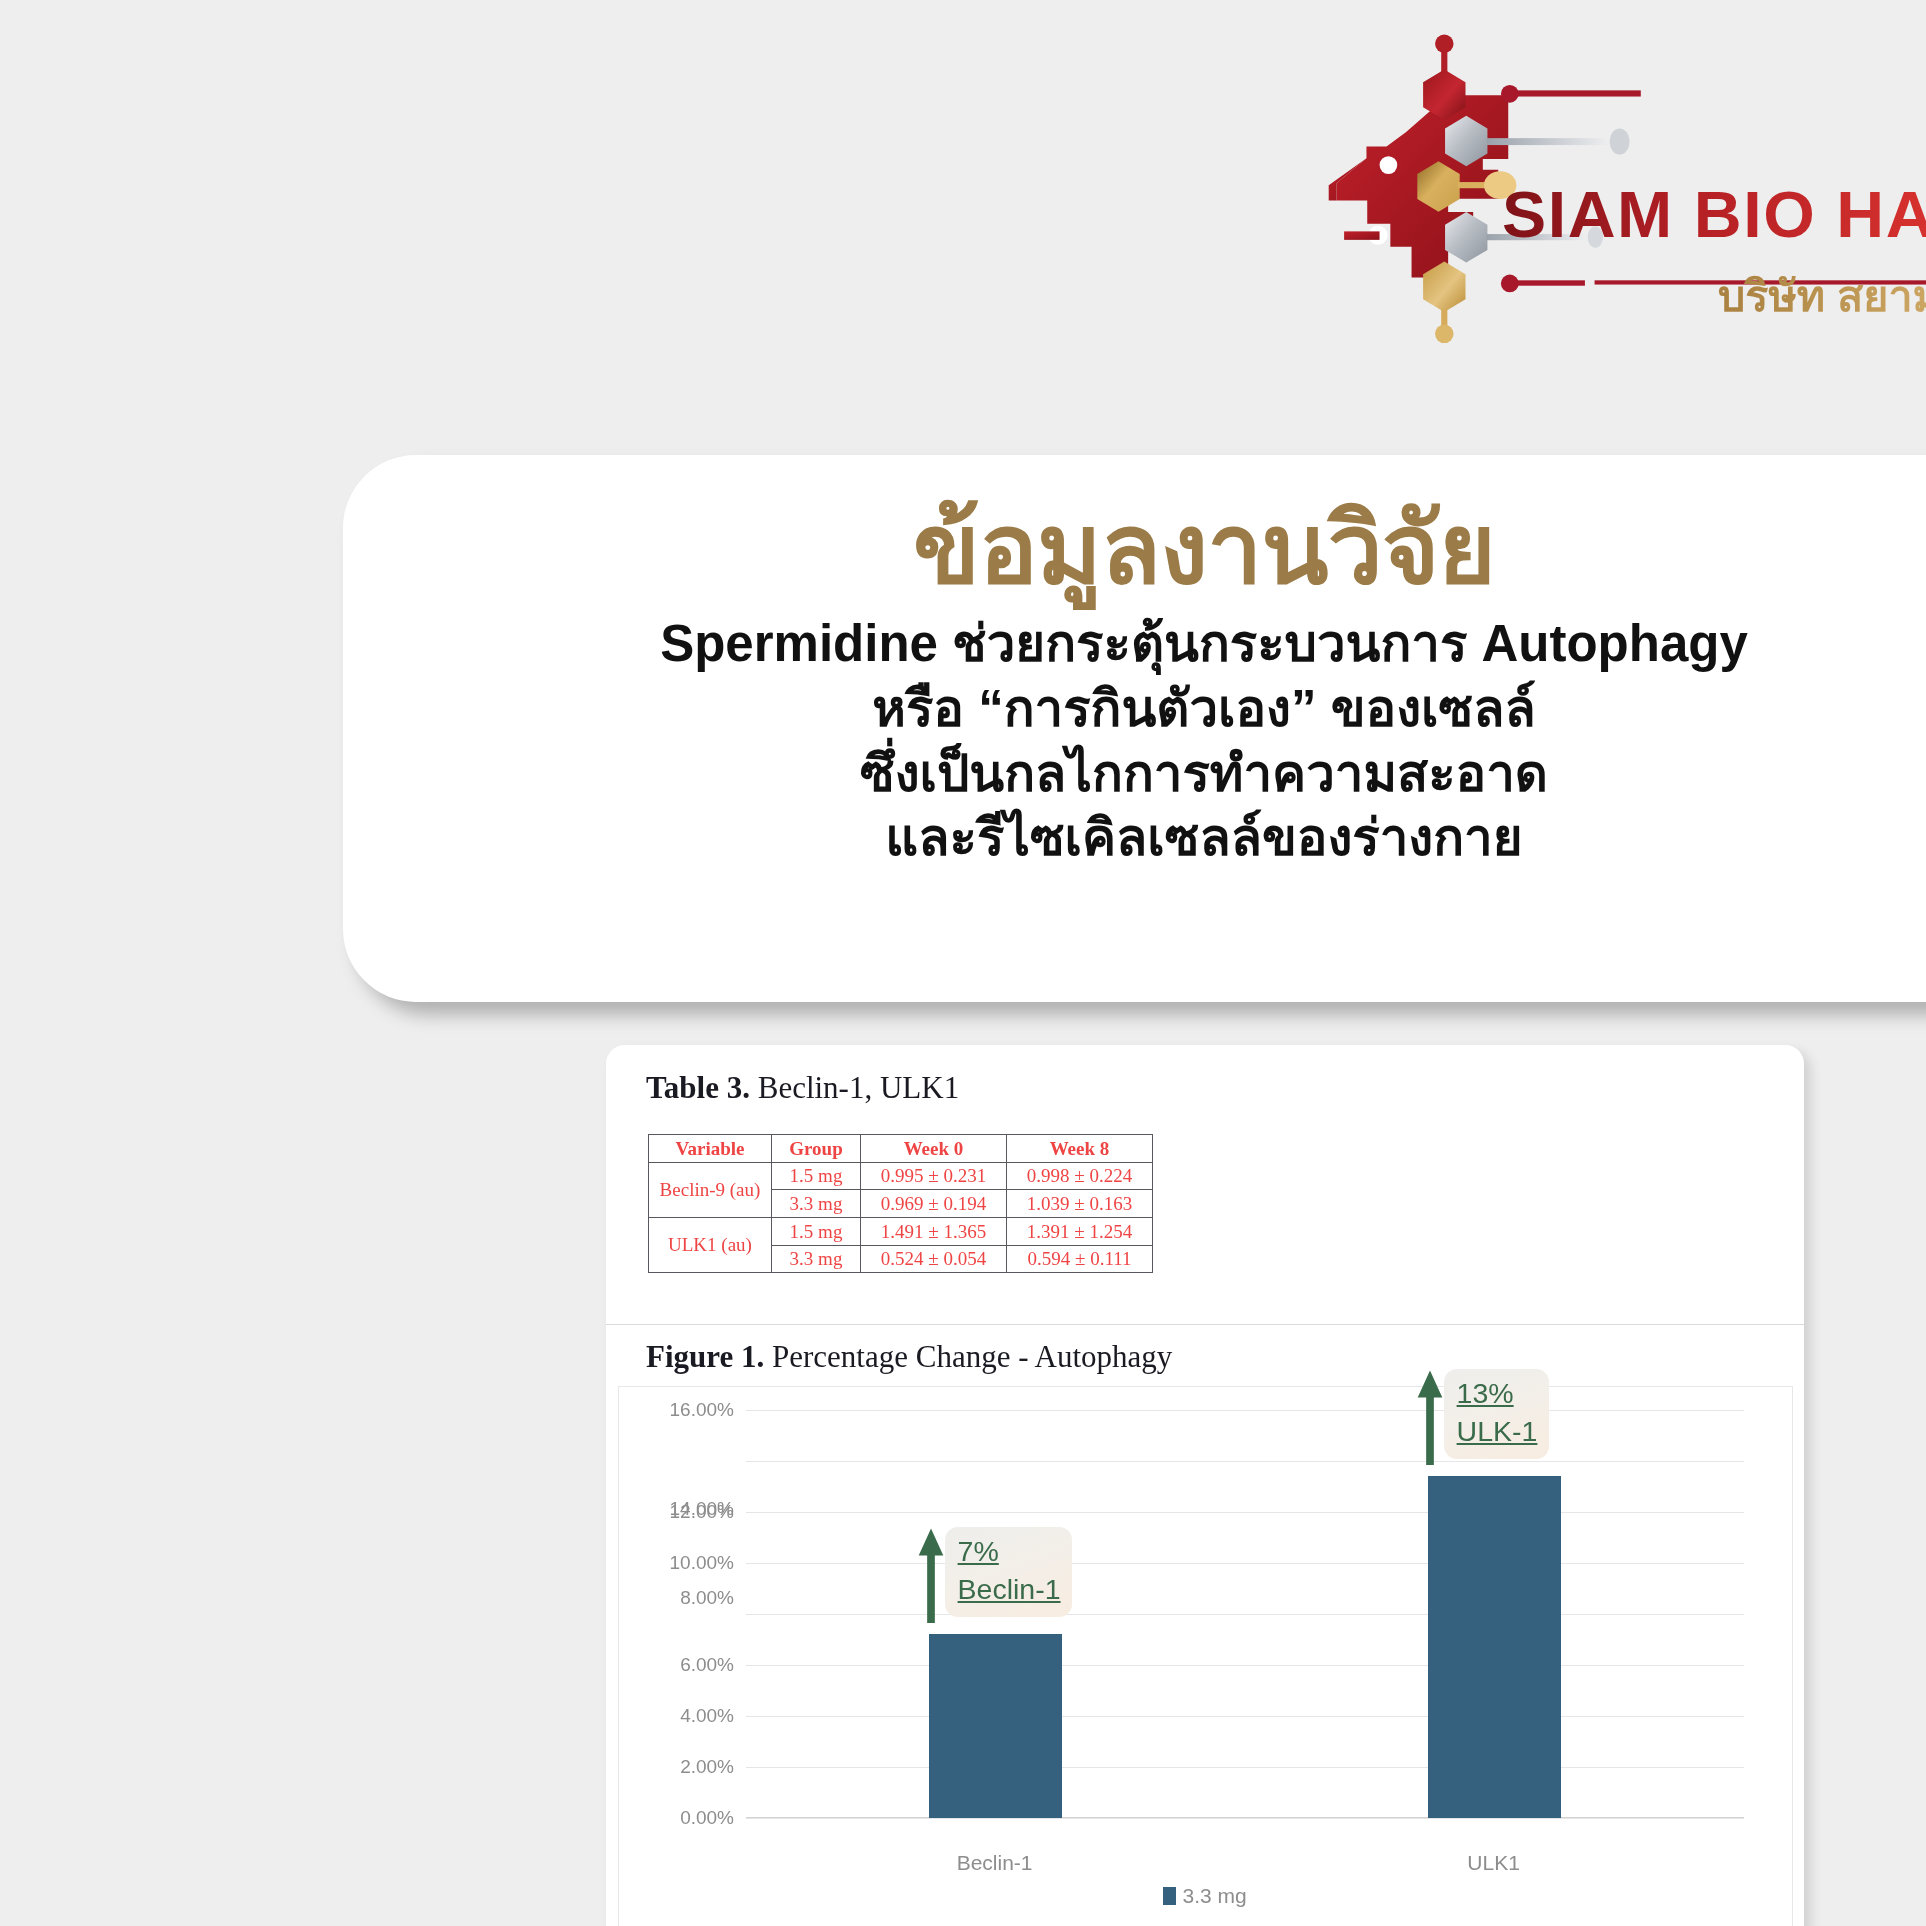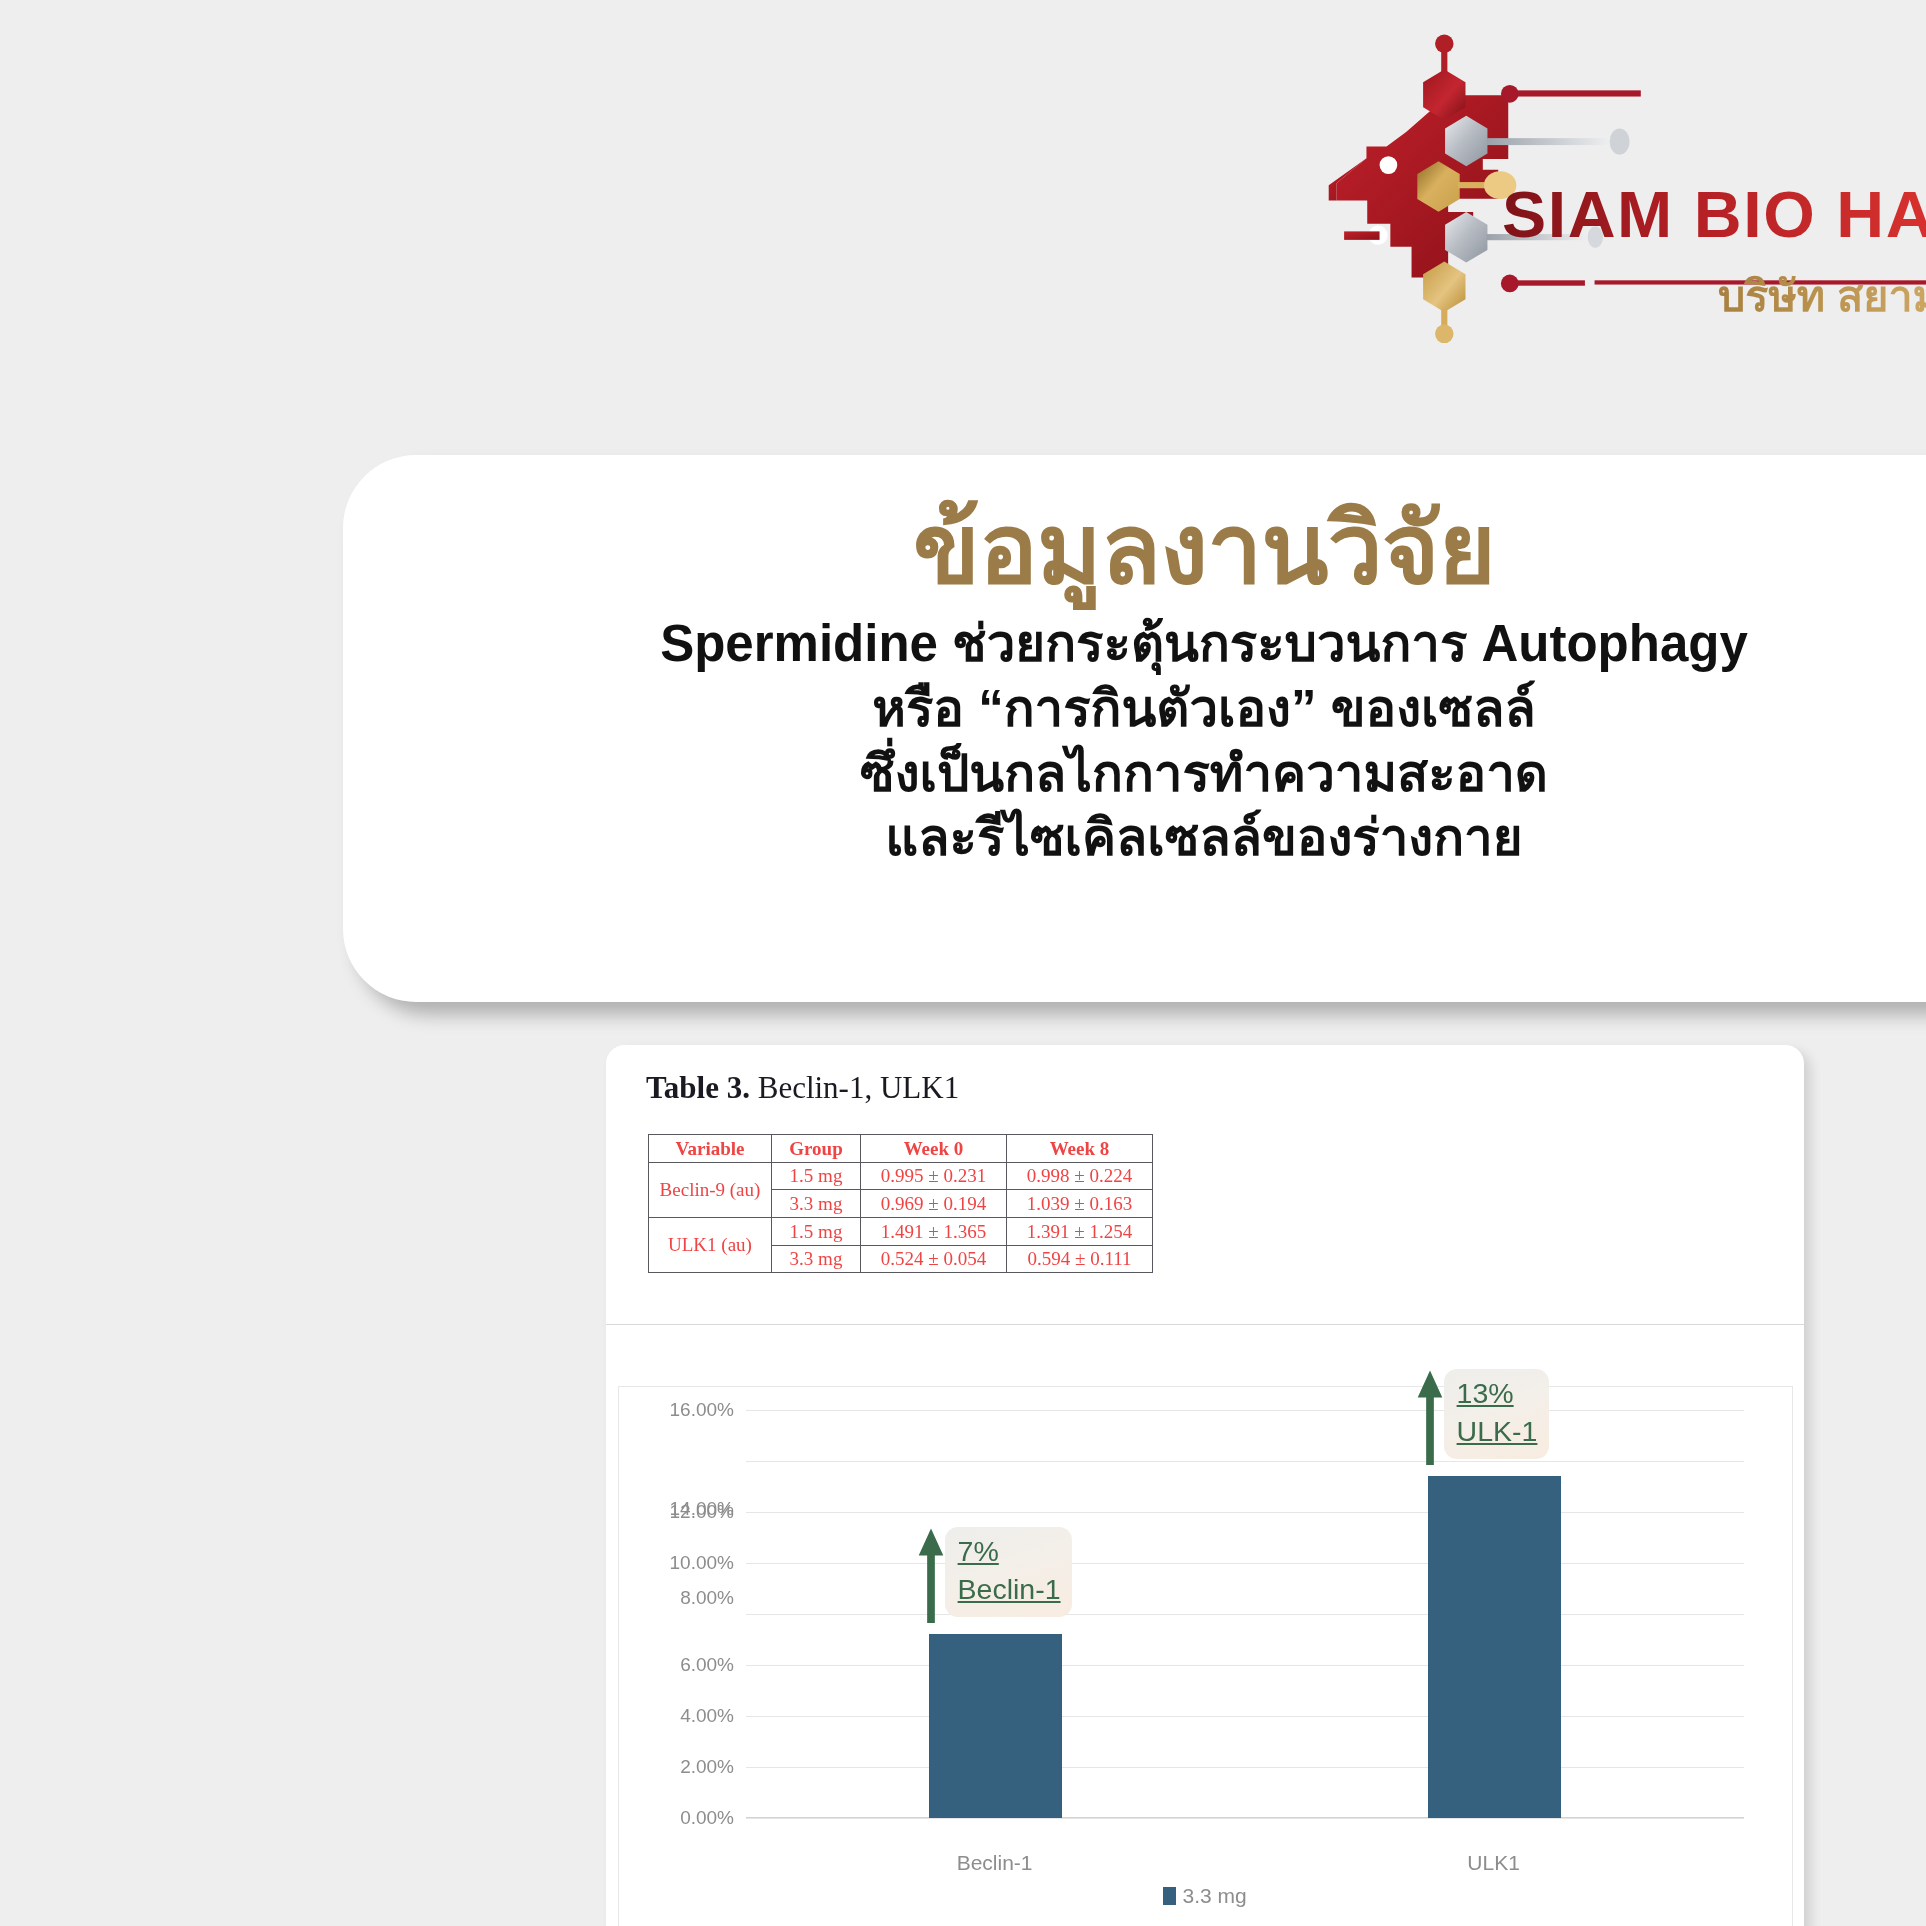--- a/index.html
+++ b/index.html
@@ -314,20 +314,24 @@
       <tr>
         <td>3.3 mg</td>
         <td>0.524 ± 0.054</td>
         <td>0.594 ± 0.111</td>
       </tr>
     </tbody>
   </table>
 
   <div class="tbl-divider"></div>
 
+  <div class="fig-title">
+    <b>Figure 1.</b>
+    <span>Percentage Change - Autophagy</span>
+  </div>
 
   <div class="chart-box">
     <div class="plot" id="plot">
         <div class="gridline" style="top: 0px;"></div>
         <div class="ytick" style="top: 0px;">16.00%</div>
         <div class="gridline" style="top: 51px;"></div>
         <div class="ytick" style="top: 51px; margin-top: 48px;">14.00%</div>
         <div class="gridline" style="top: 102px;"></div>
         <div class="ytick" style="top: 102px;">12.00%</div>
         <div class="gridline" style="top: 153px;"></div>

